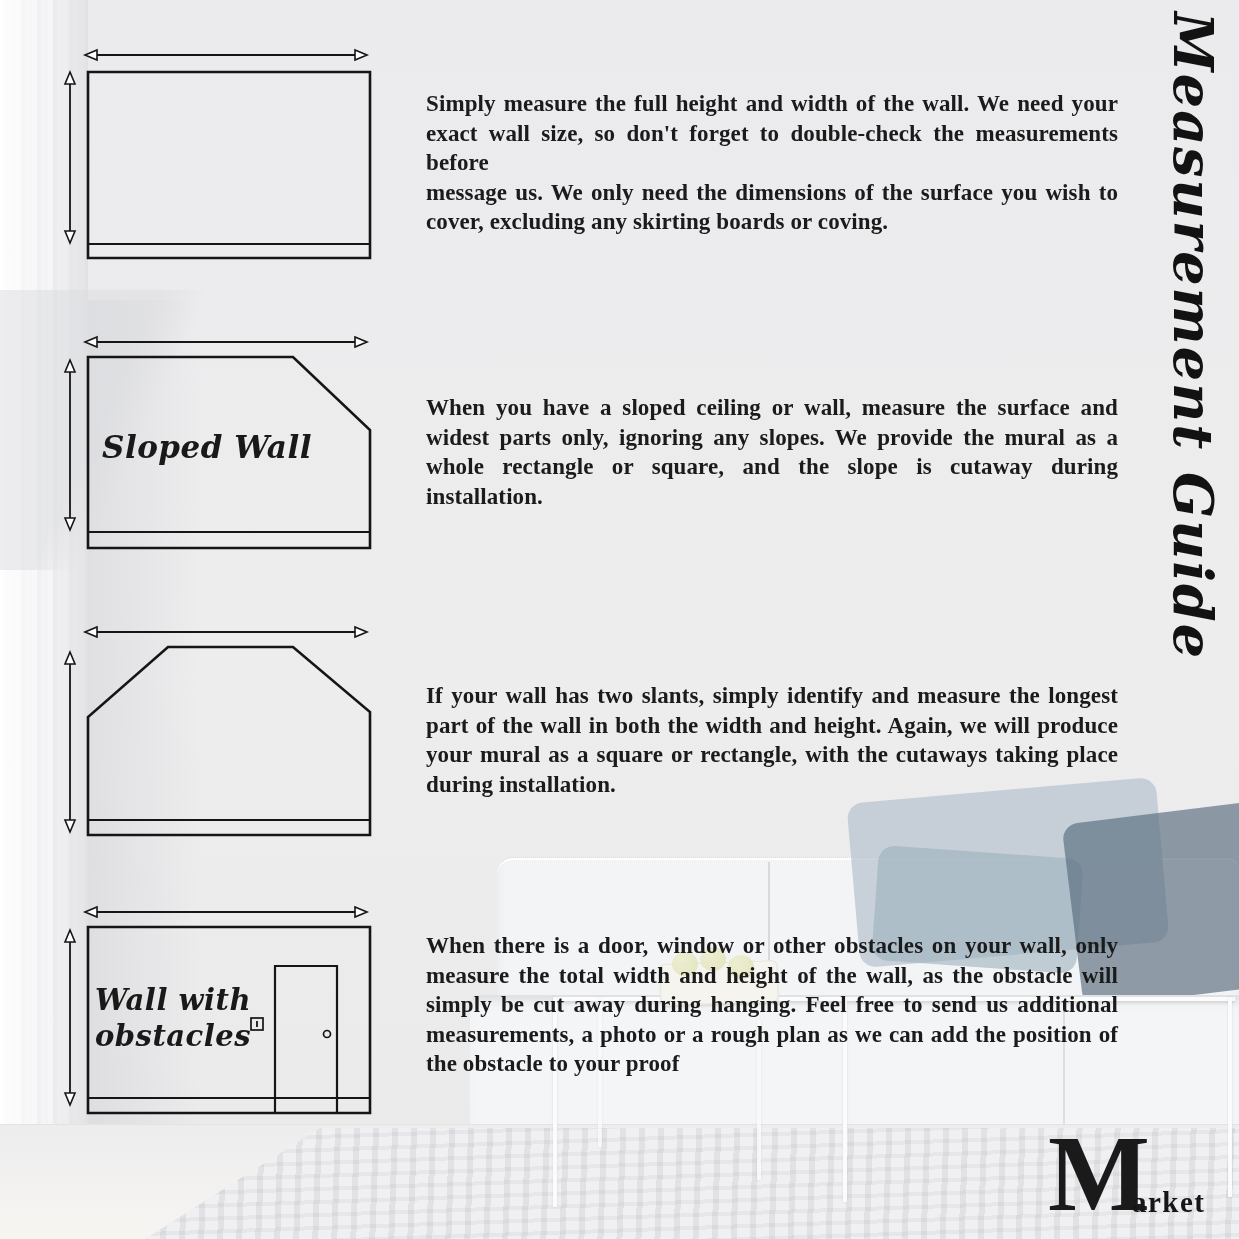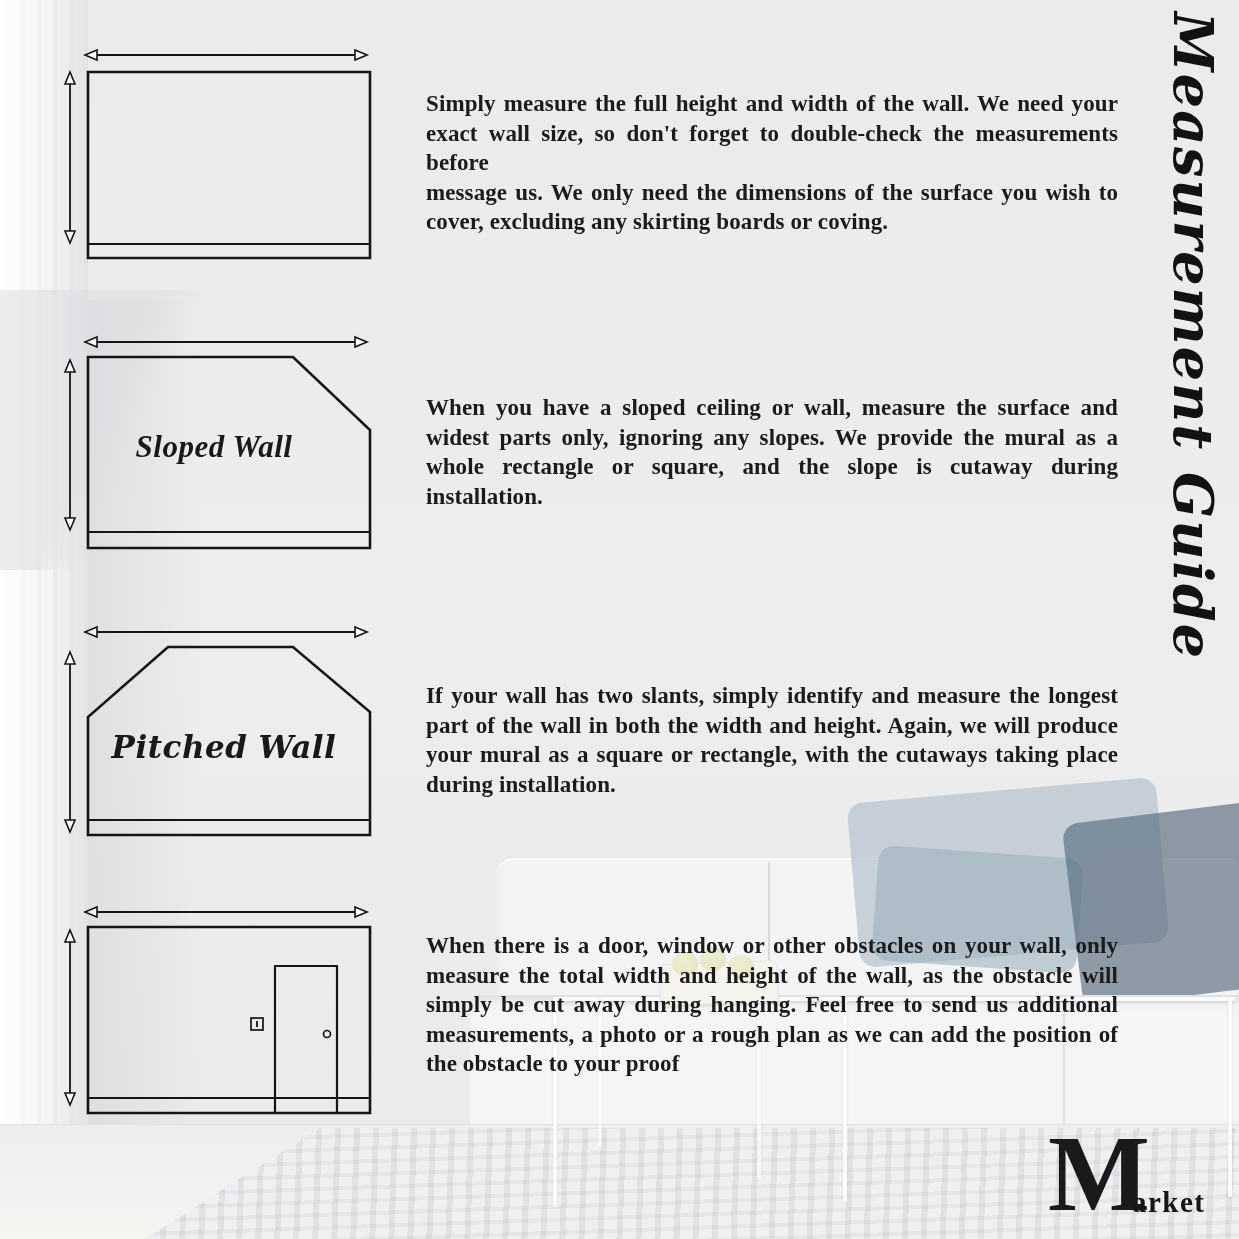--- a/index.html
+++ b/index.html
@@ -80,21 +80,21 @@
   .dsvg .wall path{ stroke-width:2.6px; }
   .dsvg .door path{ stroke-width:2.2px; }
   .dsvg .door circle, .dsvg .door rect{ stroke:#151515; fill:none; stroke-width:1.7px; }
   .dsvg polygon{ fill:#ffffff; stroke:#151515; stroke-width:1.6px; }
   .wall-label{
     position:absolute; display:block; text-align:center;
     font-family:"DejaVu Serif", serif; font-style:italic; font-weight:bold;
     font-size:31px; color:#191919; letter-spacing:0.5px; line-height:1.1;
   }
   .d1 .wall-label{ left:30px; top:94px;  width:262px; }
-  .d2 .wall-label{ left:30px; top:100px; width:252px;font-family:Liberation Serif, serif; }
+  .d2 .wall-label{ left:23px; top:100px; width:252px; }
   .d3 .wall-label{ left:40px; top:110px; width:252px; }
   .d4 .wall-label{ left:25px; top:82px;  width:180px; font-size:29px; line-height:36px; }
 
   .desc{
     position:absolute; left:426px; width:692px;
     font-family:"Liberation Serif", serif; font-weight:600; font-size:23px;
     line-height:29.5px; color:#1b1b1c; text-align:justify; white-space:pre-line;
     letter-spacing:0.1px;
   }
   .p1{ top:89px; } .p2{ top:393px; } .p3{ top:681px; } .p4{ top:931px; }
@@ -204,21 +204,20 @@
         <g>
           <line x1="12" y1="44" x2="12" y2="200"></line>
           <polygon points="12,32 7,44 17,44"></polygon>
           <polygon points="12,212 7,200 17,200"></polygon>
         </g>
         <g class="wall">
           <path d="M110 27 L235 27 L312 92 L312 215 L30 215 L30 97 Z"></path>
           <line x1="30" y1="200" x2="312" y2="200"></line>
         </g>
       </svg>
-      <span class="wall-label">Pitched Wall</span>
     </div>
     <p class="desc p3">If your wall has two slants, simply identify and measure the longest part of the wall in both the width and height. Again, we will produce your mural as a square or rectangle, with the cutaways taking place during installation.</p>
   </section>
 
   <section class="group">
     <div class="diagram d4">
       <svg class="dsvg" viewBox="0 0 320 218" width="320" height="218">
         <g>
           <line x1="39" y1="12" x2="297" y2="12"></line>
           <polygon points="27,12 39,7 39,17"></polygon>
@@ -233,20 +232,21 @@
           <path d="M30 27 H312 V213 H30 Z"></path>
           <line x1="30" y1="198" x2="312" y2="198"></line>
         </g>
         <g class="door">
           <path d="M217 66 H279 V213 H217 Z"></path>
           <circle cx="269" cy="134" r="3.5"></circle>
           <rect x="193" y="118" width="12" height="12"></rect>
           <line x1="199" y1="121" x2="199" y2="127"></line>
         </g>
       </svg>
+      <span class="wall-label">Wall with obstacles</span>
     </div>
     <p class="desc p4">When there is a door, window or other obstacles on your wall, only measure the total width and height of the wall, as the obstacle will simply be cut away during hanging. Feel free to send us additional measurements, a photo or a rough plan as we can add the position of the obstacle to your proof</p>
   </section>
 
   <div class="vtitle">Measurement Guide</div>
 
   <div class="logo">
     <span class="logo-m">M</span>
     <span class="logo-suffix">arket</span>
   </div>

